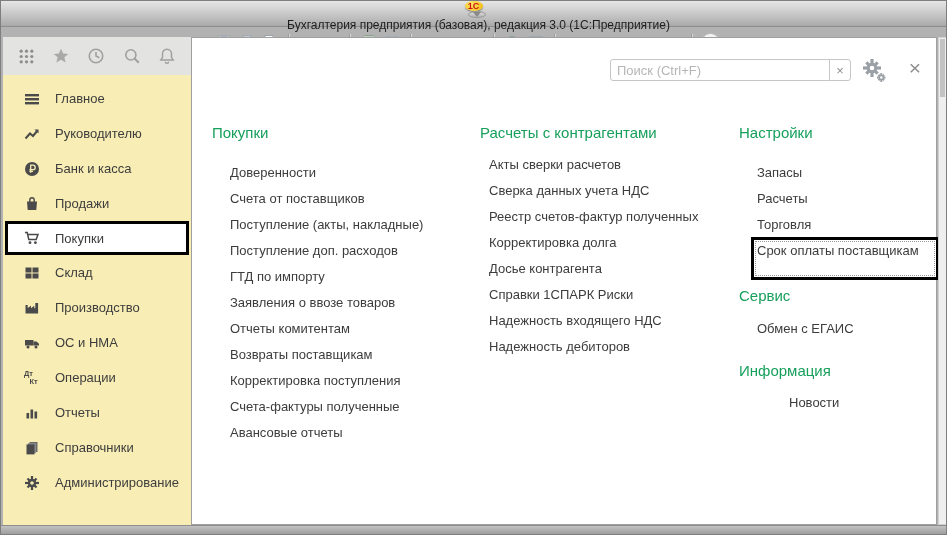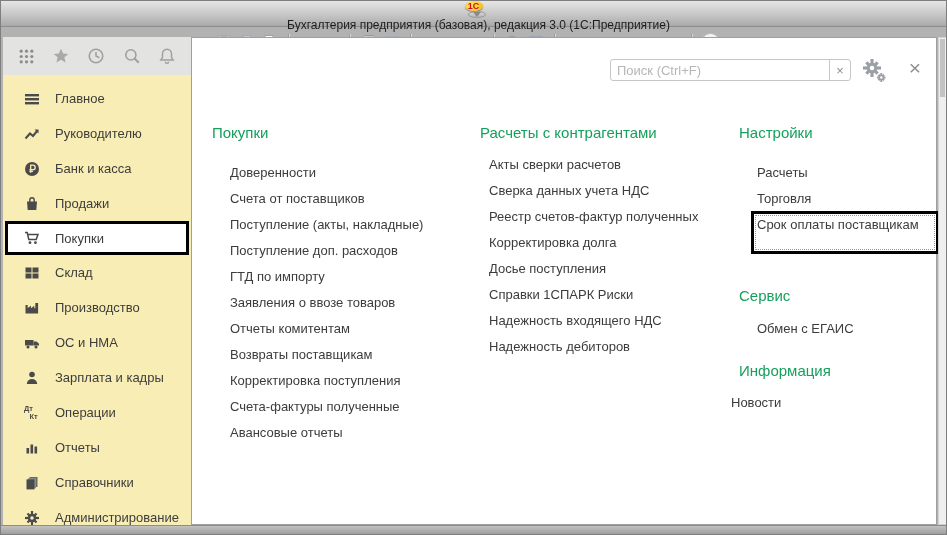--- a/index.html
+++ b/index.html
@@ -280,29 +280,20 @@
               <rect x="1" y="5" width="8.5" height="5.5" fill="#4a4a4a"></rect>
               <path d="M9.5 6.5 h3 L15 8.8 v1.7 h-5.5 Z" fill="#4a4a4a"></path>
               <circle cx="4" cy="12" r="1.5" fill="#4a4a4a"></circle>
               <circle cx="12" cy="12" r="1.5" fill="#4a4a4a"></circle>
             </svg>
           </span>
         <span>ОС и НМА</span>
       </li>
       <li class="side-item">
         <span class="ic">
-            <svg width="16" height="16" viewBox="0 0 16 16">
-              <circle cx="8" cy="4.5" r="2.8" fill="#4a4a4a"></circle>
-              <path d="M2.8 14 a5.2 5 0 0 1 10.4 0 Z" fill="#4a4a4a"></path>
-            </svg>
-          </span>
-        <span>Зарплата и кадры</span>
-      </li>
-      <li class="side-item">
-        <span class="ic">
             <svg width="17" height="17" viewBox="0 0 16 16">
               <text x="1" y="7" font-size="7" font-weight="bold" fill="#4a4a4a" font-family="Liberation Sans,sans-serif">Дт</text>
               <text x="6" y="14.5" font-size="7" font-weight="bold" fill="#4a4a4a" font-family="Liberation Sans,sans-serif">Кт</text>
             </svg>
           </span>
         <span>Операции</span>
       </li>
       <li class="side-item">
         <span class="ic">
             <svg width="16" height="16" viewBox="0 0 16 16">
@@ -391,40 +382,41 @@
       <li>Счета-фактуры полученные</li>
       <li>Авансовые отчеты</li>
     </ul>
 
     <div class="col-header" style="left:288px;top:86px;">Расчеты с контрагентами</div>
     <ul class="menu" style="left:297px;top:114px;">
       <li>Акты сверки расчетов</li>
       <li>Сверка данных учета НДС</li>
       <li>Реестр счетов-фактур полученных</li>
       <li>Корректировка долга</li>
-      <li>Досье поступления</li>
+      <li>Досье контрагента</li>
       <li>Справки 1СПАРК Риски</li>
       <li>Надежность входящего НДС</li>
       <li>Надежность дебиторов</li>
     </ul>
 
     <div class="col-header" style="left:547px;top:86px;">Настройки</div>
     <ul class="menu" style="left:565px;top:122px;">
+      <li>Запасы</li>
       <li>Расчеты</li>
       <li>Торговля</li>
       <li class="boxed">Срок оплаты поставщикам</li>
     </ul>
 
     <div class="col-header" style="left:547px;top:249px;">Сервис</div>
     <ul class="menu" style="left:565px;top:278px;">
       <li>Обмен с ЕГАИС</li>
     </ul>
 
     <div class="col-header" style="left:547px;top:324px;">Информация</div>
-    <ul class="menu" style="left:539px;top:352px;">
+    <ul class="menu" style="left:597px;top:352px;">
       <li>Новости</li>
     </ul>
 
   </div>
 
   <div class="scrollbar">
     <div class="scroll-thumb"></div>
   </div>
 
   <div class="bottom-strip"></div>

